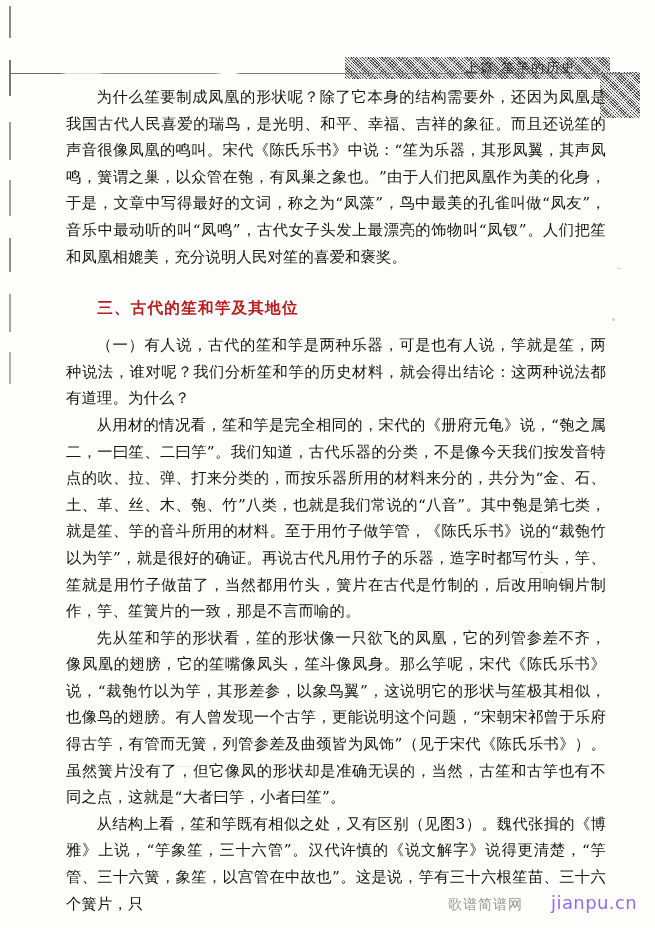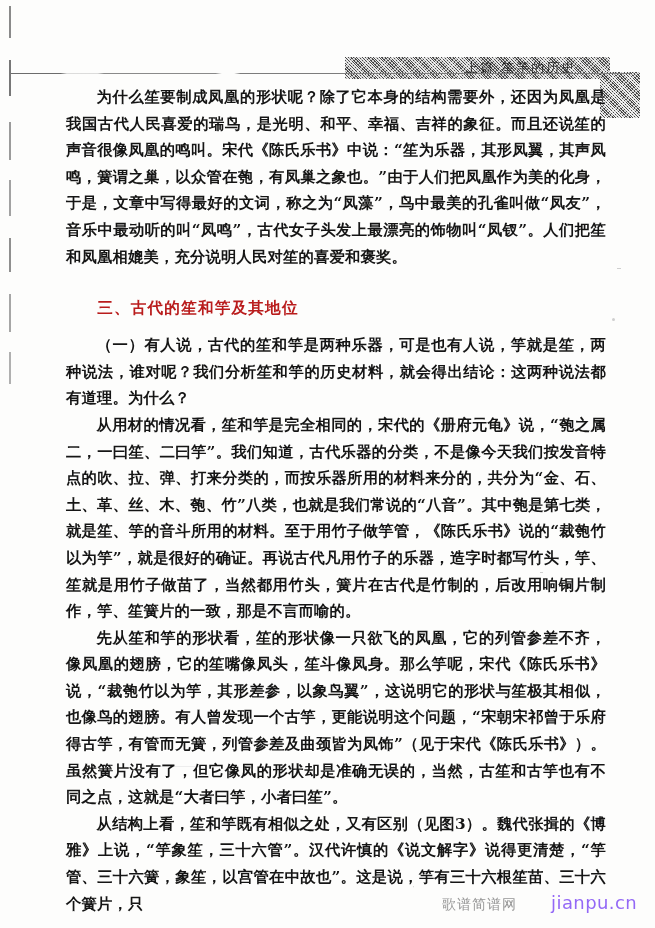--- a/index.html
+++ b/index.html
@@ -109,21 +109,20 @@
   .para {
     margin: 0 12px 0 0;
     font-size: 15.3px;
     line-height: 26.6px;
     color: #1d1d1d;
     text-align: justify;
     text-indent: 2em;
     letter-spacing: 0.2px;
     font-family: "DejaVu Serif", "Liberation Serif", serif;
     filter: contrast(1.08);
-    font-weight: bold;
   }
 
   .section-heading {
     margin: 13px 0 11px 0;
     font-size: 15.6px;
     line-height: 26px;
     color: #b91c1c;
     text-indent: 2em;
     font-weight: 600;
     letter-spacing: 1.2px;
@@ -132,21 +131,20 @@
 
   .spacer-sm { height: 12px; }
 
   
   .watermark {
     position: absolute;
     bottom: 14px;
     right: 18px;
     display: flex;
     align-items: baseline;
-    gap: 6px;
     opacity: 0.92;
   }
   .wm-cn {
     font-size: 14px;
     color: #8d8d8d;
     letter-spacing: 1px;
     font-family: "DejaVu Serif", "Liberation Serif", serif;
   }
   .wm-url {
     font-size: 18px;

